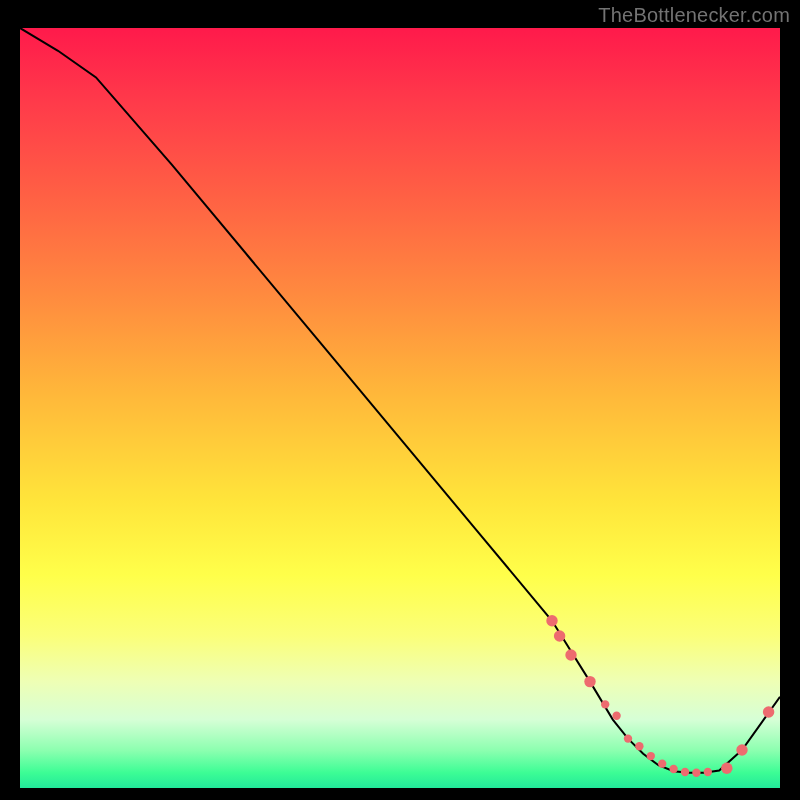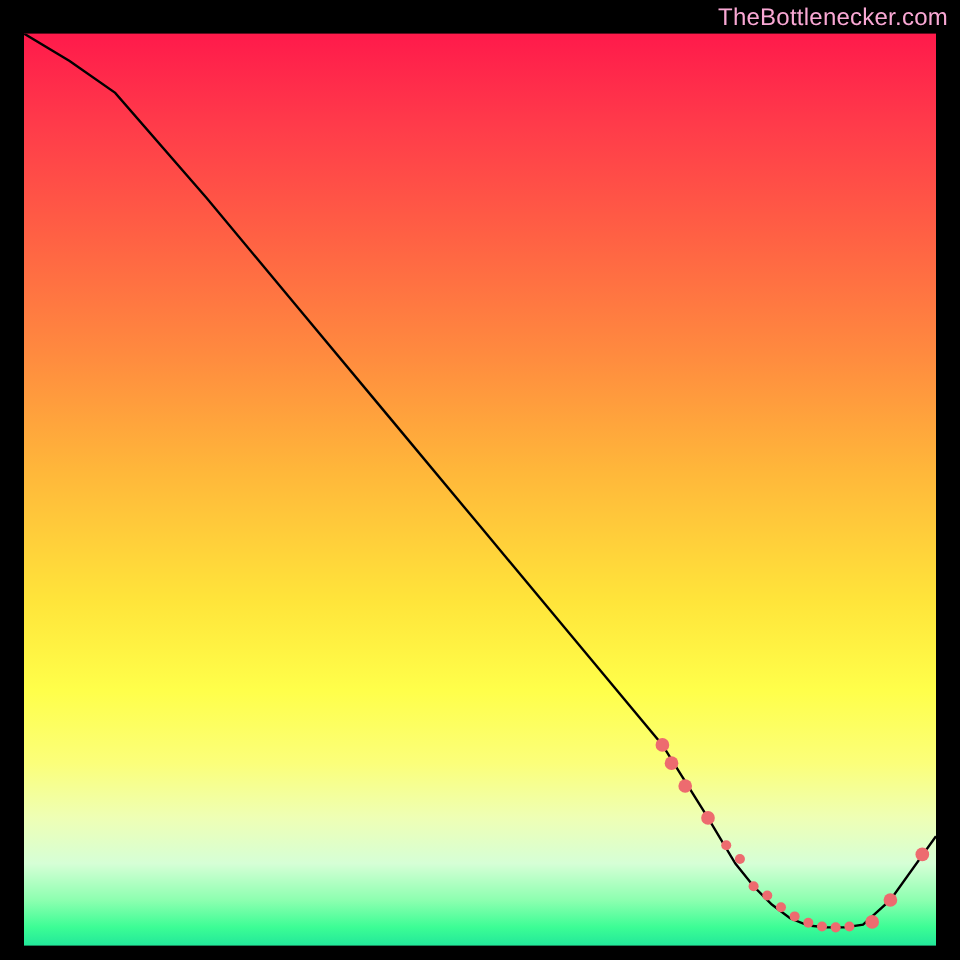--- a/index.html
+++ b/index.html
@@ -15,21 +15,21 @@
     width: 800px;
     height: 800px;
     background: #000;
   }
   .attribution {
     position: absolute;
     top: 4px;
     right: 10px;
     font-family: Arial, Helvetica, sans-serif;
     font-size: 20px;
-    color: #f9a8d4;
+    color: #737373;
     letter-spacing: 0.2px;
   }
   .plot {
     position: absolute;
     left: 20px;
     top: 28px;
     width: 760px;
     height: 760px;
     
     background: linear-gradient(

